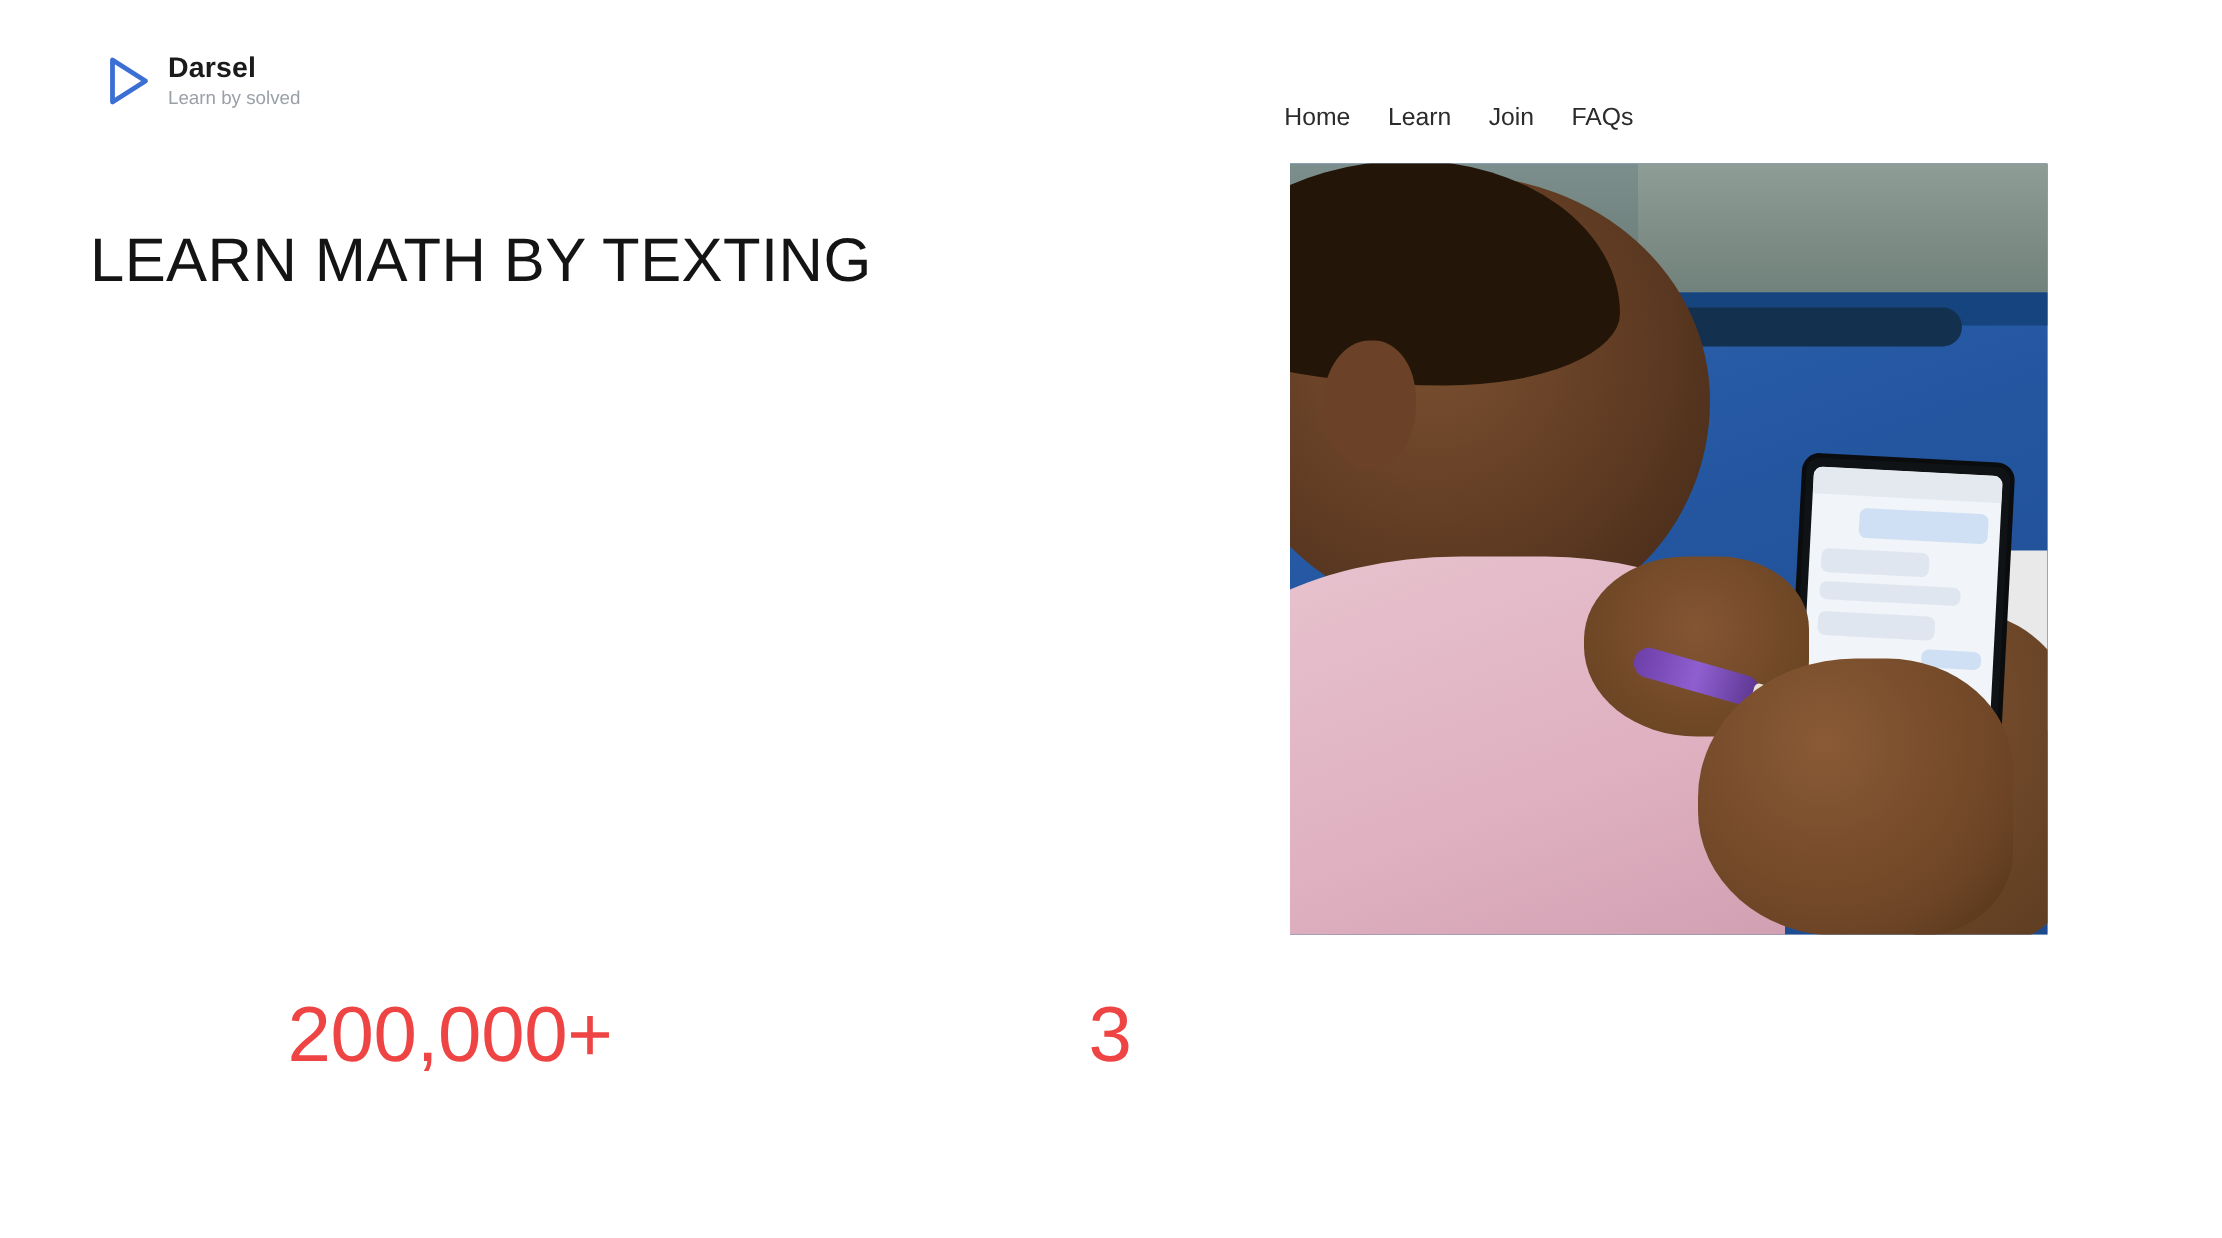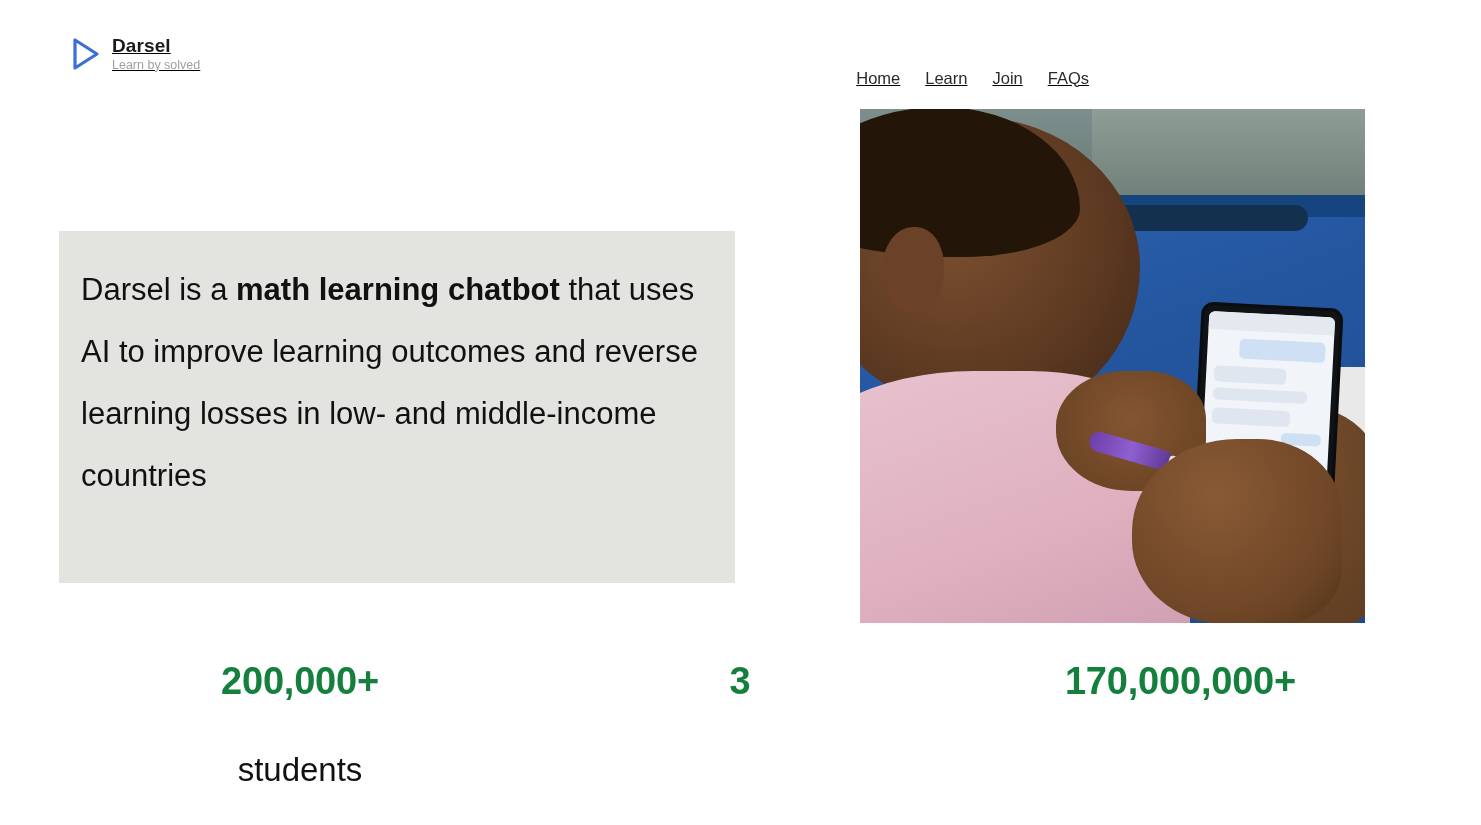--- a/index.html
+++ b/index.html
@@ -20,21 +20,20 @@
   
   .header {
     position: absolute;
     top: 0; left: 0;
     width: 1199px;
     height: 108px;
     display: flex;
     align-items: center;
     justify-content: space-between;
     padding: 0 60px;
-    text-decoration: underline;
   }
   .brand {
     display: flex;
     align-items: center;
     gap: 12px;
     margin-left: 10px;
   }
   .brand-mark {
     width: 30px;
     height: 34px;
@@ -219,23 +218,23 @@
     left: 0;
     top: 660px;
     width: 1481px;
     display: flex;
   }
   .stat { text-align: center; }
   .stat-1 { width: 600px; }
   .stat-2 { width: 280px; }
   .stat-3 { width: 601px; }
   .stat-value {
-    font-size: 38px;
-    font-weight: bold;
-    color: #15803d;
+    font-size: 52px;
+    font-weight: normal;
+    color: #ef4444;
     letter-spacing: -0.2px;
   }
   .stat-label {
     margin-top: 48px;
     font-size: 33px;
     color: #111111;
     font-weight: normal;
   }
 </style>
 </head>
@@ -257,26 +256,22 @@
     </div>
 
     <nav class="nav">
       <a class="nav-item">Home</a>
       <a class="nav-item">Learn</a>
       <a class="nav-item">Join</a>
       <a class="nav-item">FAQs</a>
     </nav>
   </div>
 
-
-  <div class="hero-box">
-    <p class="hero-paragraph">
-      <span>Darsel is a </span><b>math learning chatbot</b><span> that uses AI to improve learning outcomes and reverse learning losses in low- and middle-income countries</span>
-    </p>
-  </div>
+  <h1 class="hero-title">LEARN MATH BY TEXTING</h1>
+
 
   <div class="hero-photo">
     <div class="photo-inner">
       <div class="ph-wall"></div>
       <div class="ph-wall2"></div>
       <div class="ph-desk"></div>
       <div class="ph-desk-edge"></div>
       <div class="ph-darkbar"></div>
       <div class="ph-white"></div>
       <div class="ph-arm-r"></div>
@@ -309,23 +304,21 @@
       <div class="ph-shirt"></div>
       <div class="ph-hand2"></div>
       <div class="ph-pen"></div>
       <div class="ph-hand"></div>
     </div>
   </div>
 
   <div class="stats">
     <div class="stat stat-1">
       <div class="stat-value">200,000+</div>
-      <div class="stat-label">students</div>
     </div>
     <div class="stat stat-2">
       <div class="stat-value">3</div>
     </div>
     <div class="stat stat-3">
-      <div class="stat-value">170,000,000+</div>
     </div>
   </div>
 
 </div>
 
 </body></html>

